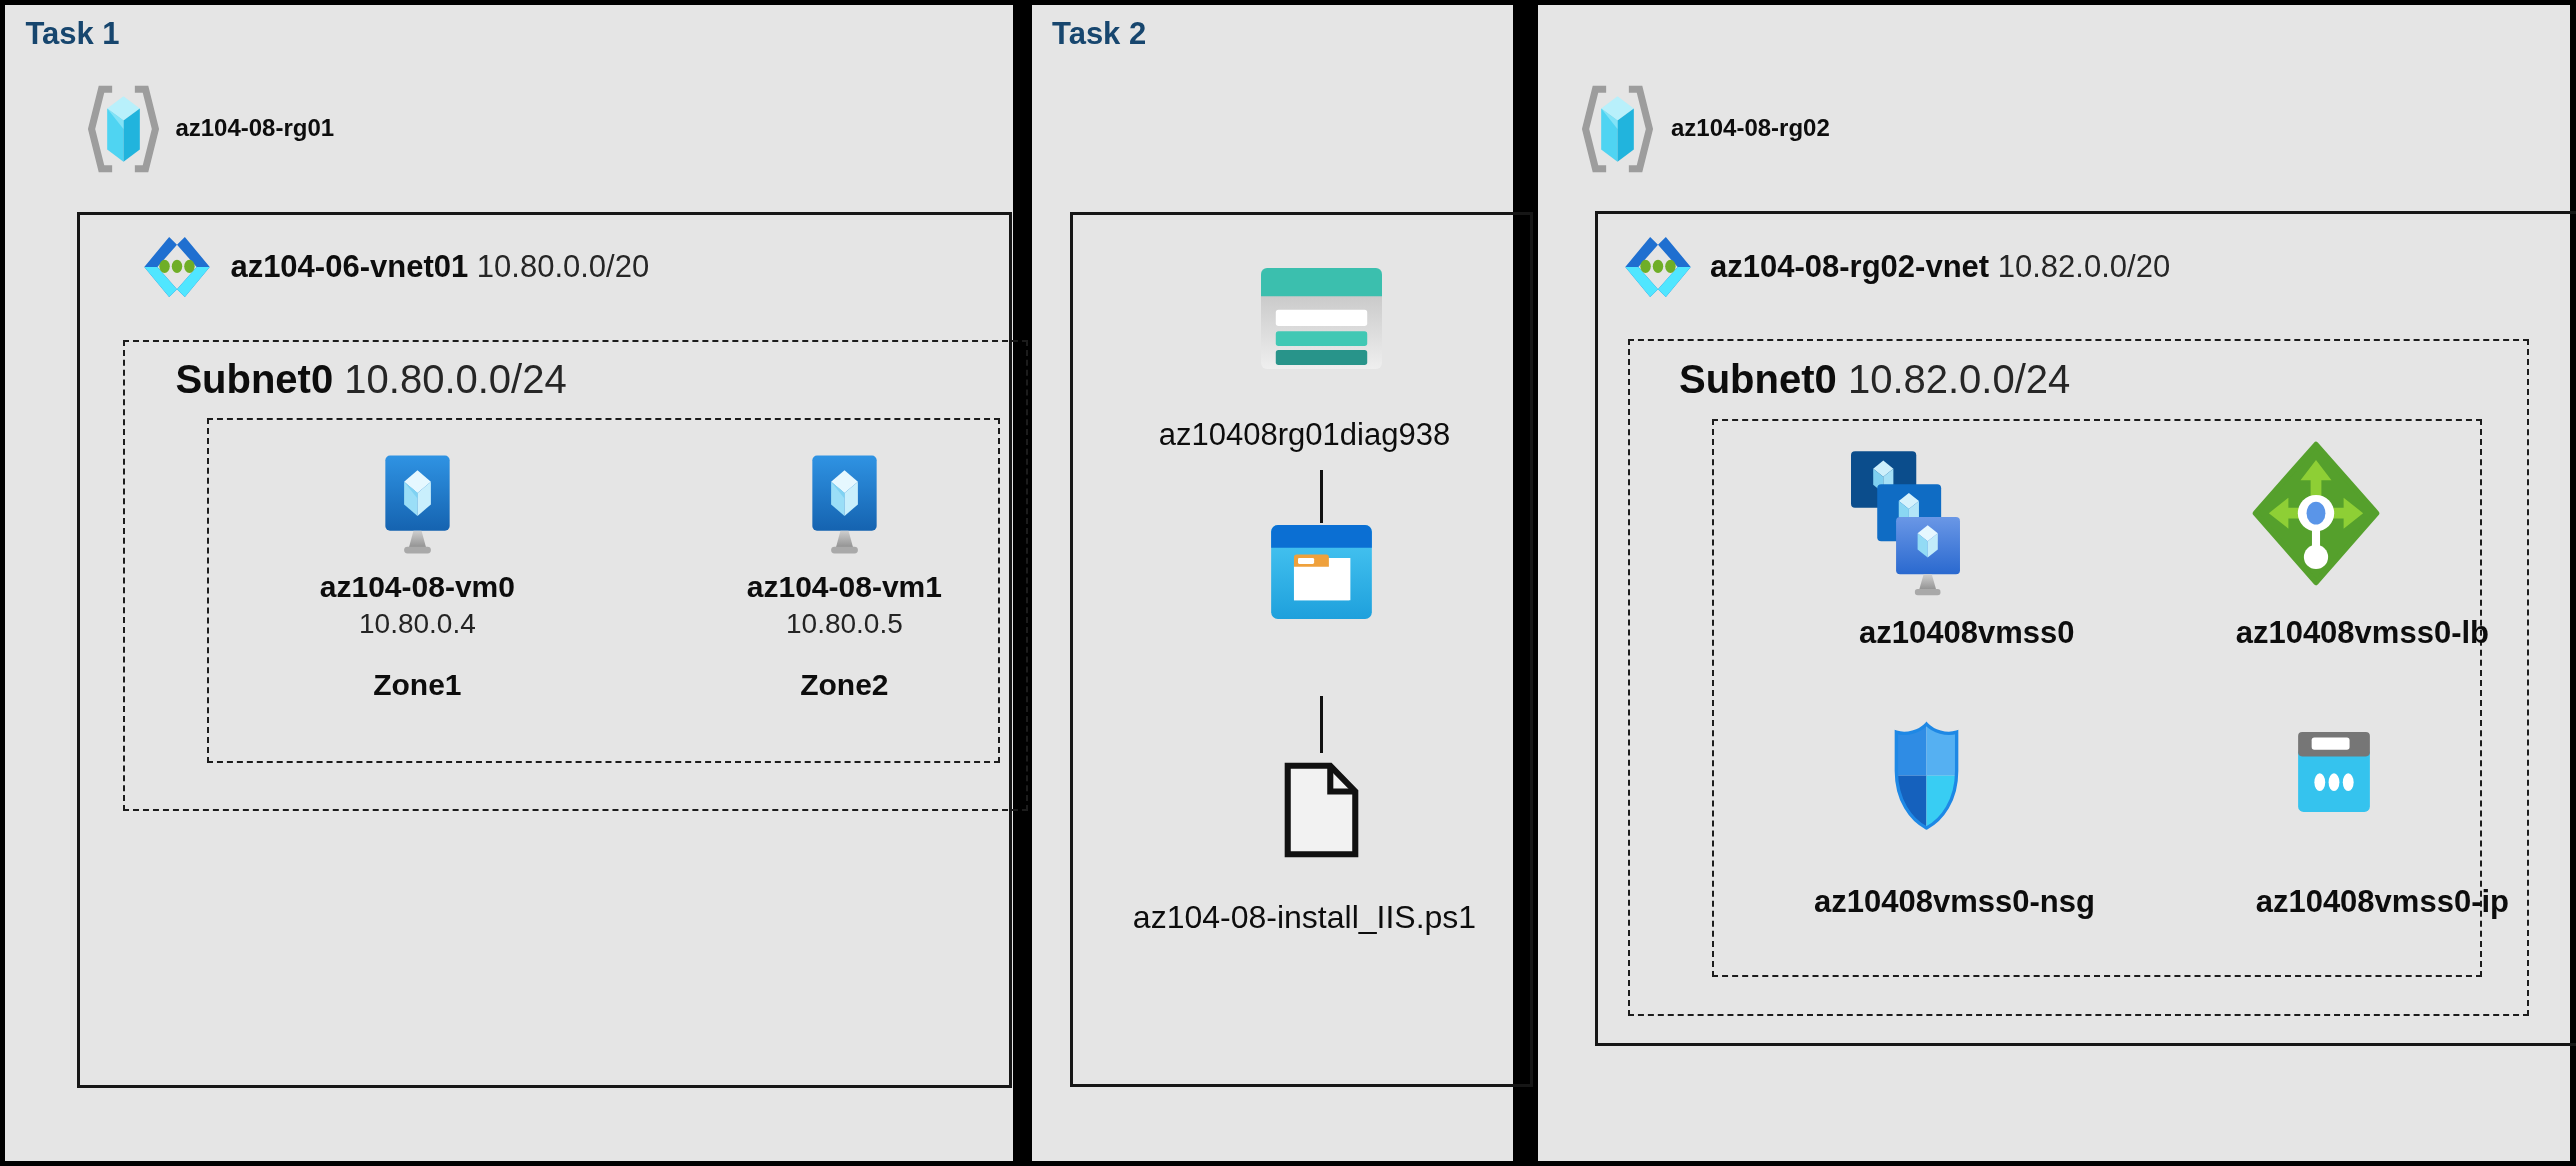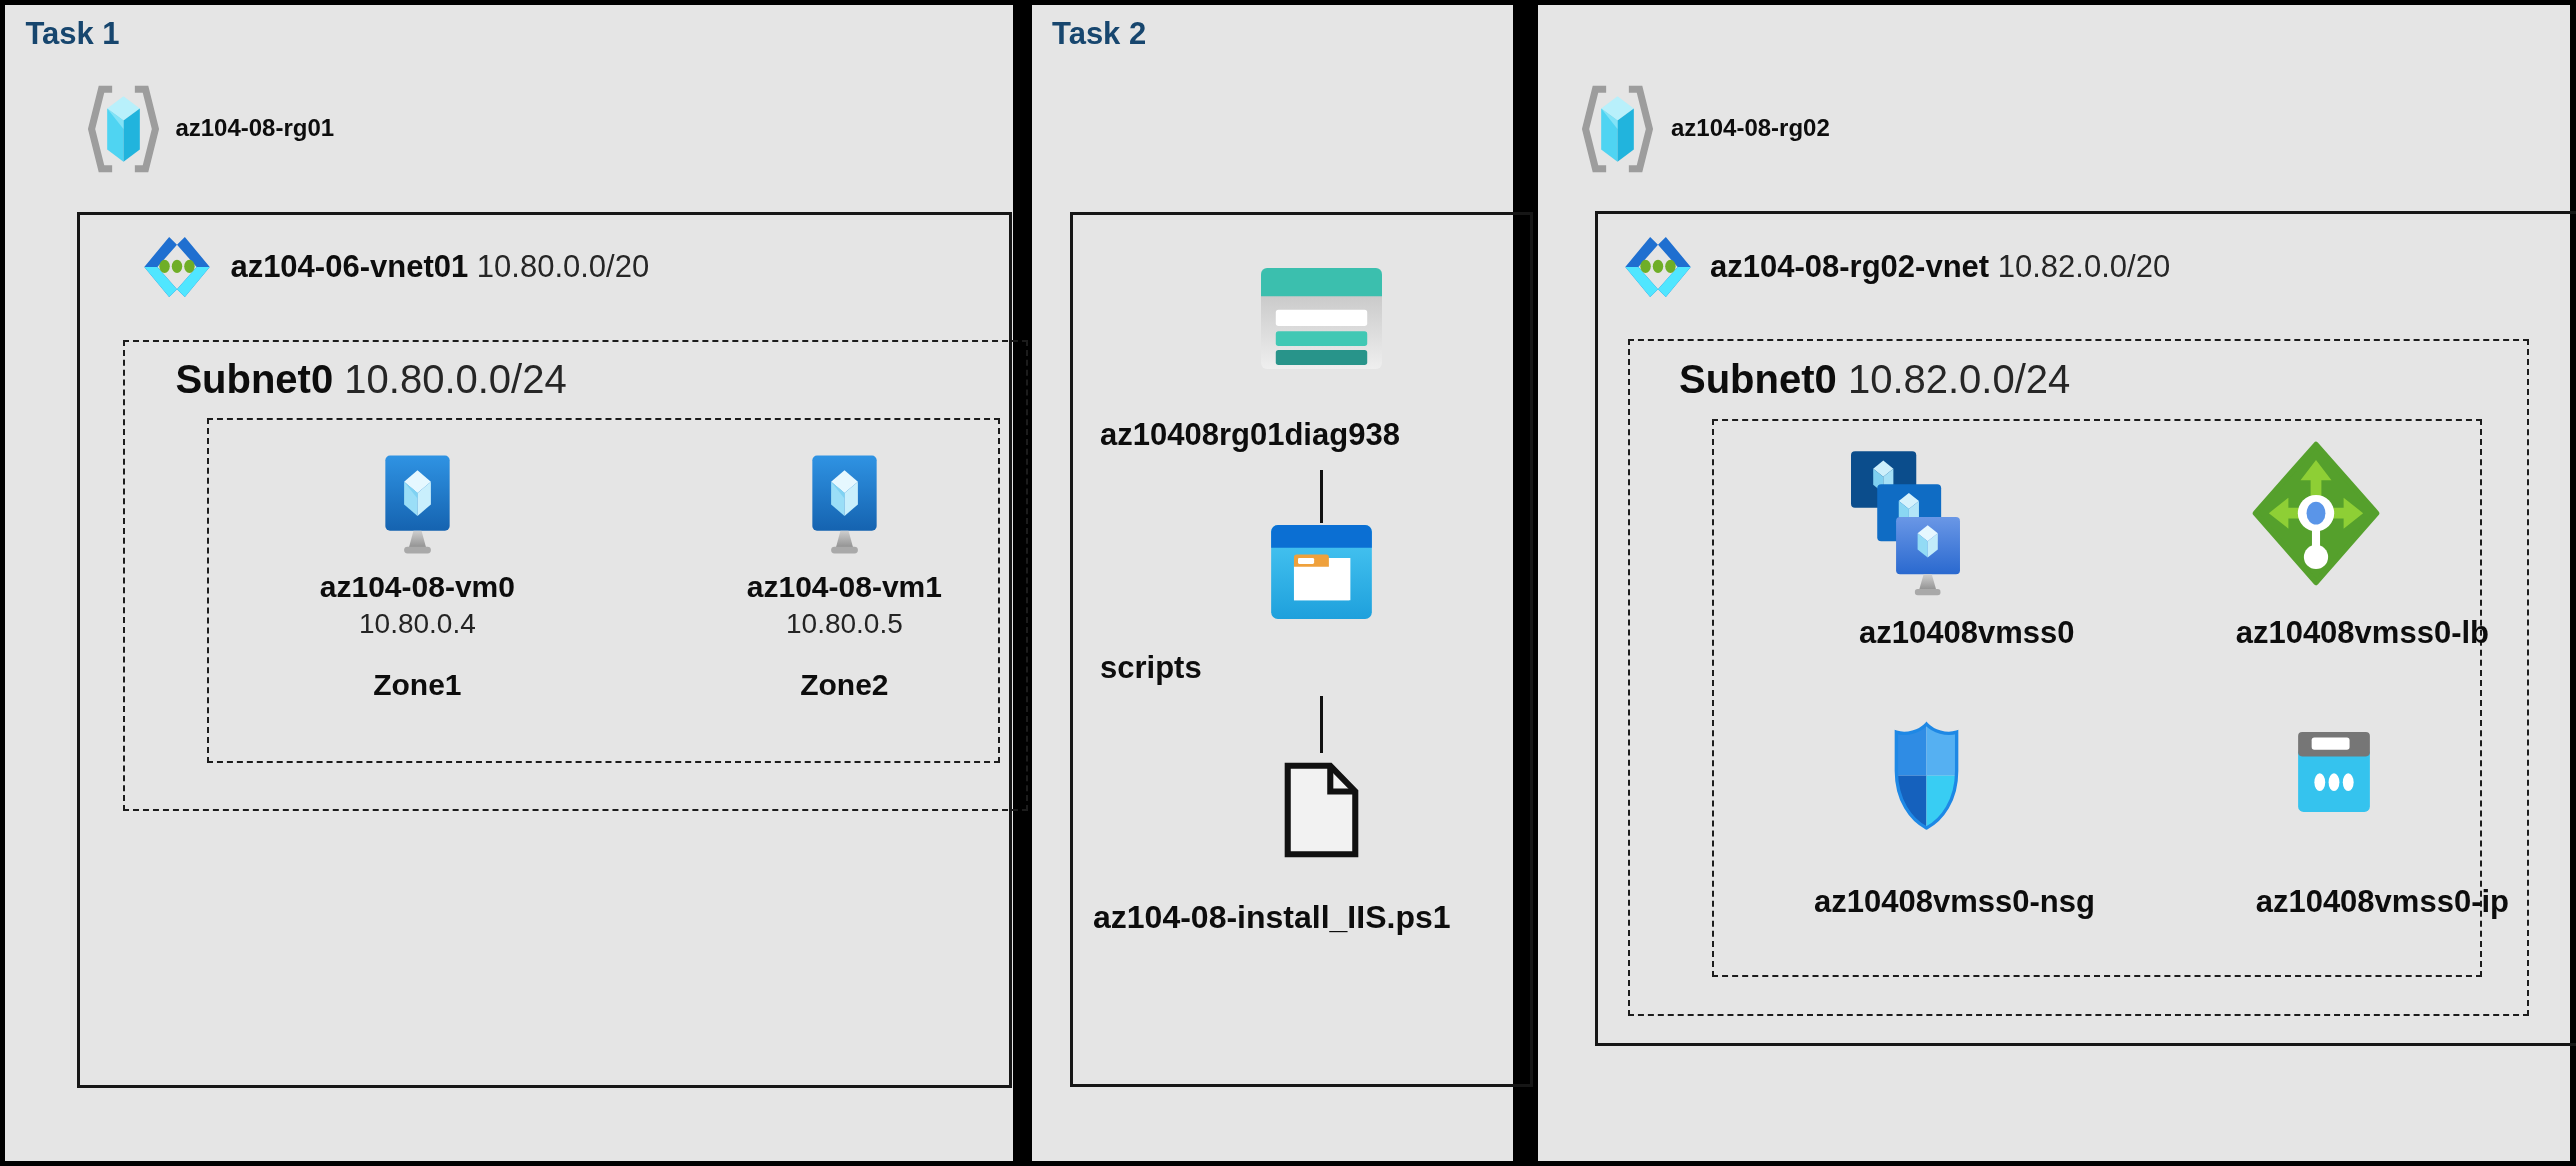--- a/index.html
+++ b/index.html
@@ -17,21 +17,21 @@
   .vnet-icon{position:absolute;width:72px;height:66px;}
   .vnet-label{position:absolute;font-size:31px;white-space:nowrap;}
   .name-b{font-weight:bold;color:#0d0d0d;}
   .cidr-r{font-weight:normal;color:#262626;}
   .subnet-label{position:absolute;font-size:40px;white-space:nowrap;}
   .vm-block{position:absolute;width:216px;text-align:center;}
   .vm-icon{display:block;margin:0 auto;width:67px;height:101px;}
   .vm-name{margin-top:15px;font-size:30px;font-weight:bold;white-space:nowrap;}
   .vm-ip{margin-top:4px;font-size:28px;color:#242424;}
   .vm-zone{margin-top:28px;font-size:30px;font-weight:bold;}
-  .col-label{position:absolute;text-align:left;font-size:31px;font-weight:bold;white-space:nowrap;}
+  .col-label{position:absolute;text-align:center;font-size:31px;font-weight:normal;white-space:nowrap;}
   .connector{position:absolute;width:2.7px;background:#111;}
   .res-label{position:absolute;width:337px;text-align:right;font-size:31px;font-weight:bold;white-space:nowrap;}
 </style>
 </head>
 <body>
 
 <svg width="0" height="0" style="position:absolute" aria-hidden="true">
   <defs>
     <linearGradient id="g-mon" x1="0" y1="0" x2="0" y2="1">
       <stop offset="0" stop-color="#2f93e3"></stop>
@@ -145,21 +145,20 @@
     <div class="connector" style="left:247px;top:255px;height:53px;"></div>
 
     <svg style="position:absolute;left:198px;top:310px;width:101px;height:94px;" viewBox="0 0 150 140">
       <rect x="0" y="0" width="150" height="140" rx="10" fill="url(#g-fold)"></rect>
       <path d="M0,34 v-24 a10,10 0 0 1 10,-10 h130 a10,10 0 0 1 10,10 v24 z" fill="#0b6fd3"></path>
       <path d="M34,58 h32 l12,-9 h40 v63 h-84 z" fill="#ffffff"></path>
       <rect x="34" y="44" width="52" height="22" rx="4" fill="#efa13c"></rect>
       <rect x="40" y="49" width="24" height="9" rx="2" fill="#ffffff"></rect>
       <path d="M34,62 h82 v50 h-82 z" fill="#ffffff"></path>
     </svg>
-    <div class="col-label" style="left:27px;top:435px;width:409px;">scripts</div>
 
     <div class="connector" style="left:247px;top:481px;height:57px;"></div>
 
     <svg style="position:absolute;left:210px;top:546px;width:77px;height:98px;" viewBox="0 0 114 145">
       <path d="M7,7 H70 L107,45 V138 H7 Z" fill="#f2f2f2" stroke="#111" stroke-width="9" stroke-linejoin="miter"></path>
       <path d="M70,7 V45 H107" fill="none" stroke="#111" stroke-width="9"></path>
     </svg>
     <div class="col-label" style="left:20px;top:684px;width:423px;font-size:32px;">az104-08-install_IIS.ps1</div>
 
   </div>

